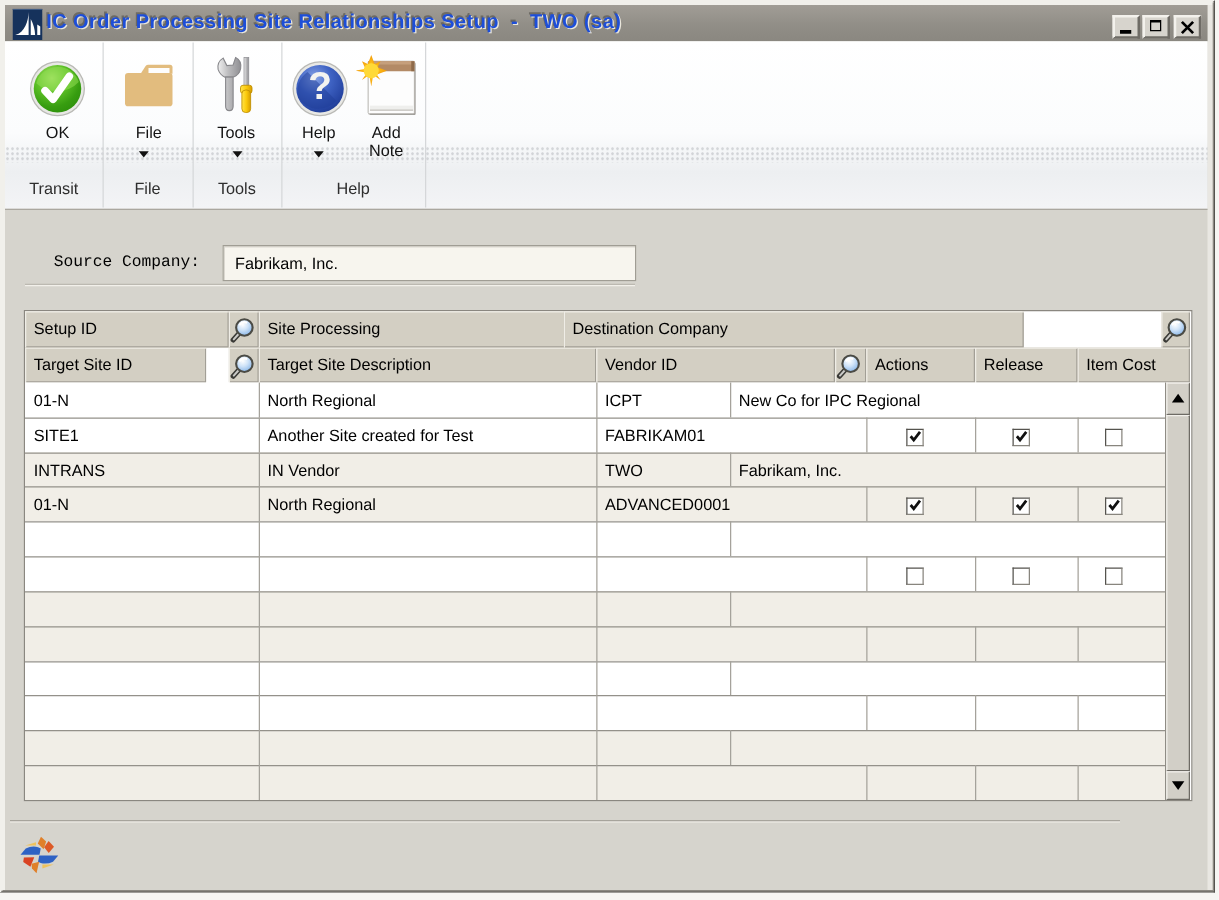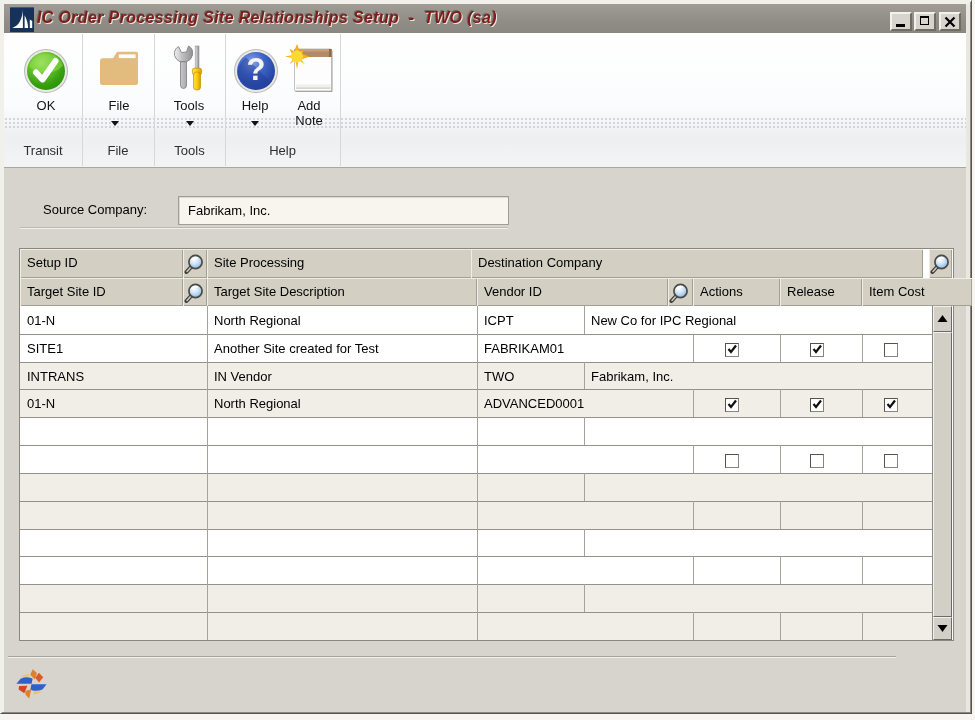--- a/index.html
+++ b/index.html
@@ -1,26 +1,26 @@
 <!DOCTYPE html>
 <html><head><meta charset="utf-8">
 <style>
 html,body{margin:0;padding:0;}
 body{width:975px;height:720px;position:relative;font-family:"Liberation Sans",sans-serif;background:#f6f5f2;overflow:hidden;}
 .abs{position:absolute;}
 #frame{left:0;top:0;width:970px;height:712px;background:#d6d4cd;border-top:1px solid #f2f1ed;border-left:1px solid #f2f1ed;border-right:1px solid #55534e;border-bottom:1px solid #55534e;box-shadow:inset 1px 1px 0 #e6e4df, inset -1px -1px 0 #8a8780;}
 #titlebar{left:4px;top:4px;width:962px;height:29px;background:linear-gradient(#a19d96,#918e87 55%,#8a8780);}
-#titletext{left:37px;top:9px;font-size:16px;font-weight:bold;color:#7f1d1d;text-shadow:1px 1px 0 rgba(244,241,229,0.9),-1px -1px 0 rgba(66,64,58,0.5);letter-spacing:0.35px;white-space:nowrap;font-style:italic;}
+#titletext{left:37px;top:9px;font-size:16px;font-weight:bold;color:#1d4ed8;text-shadow:1px 1px 0 rgba(244,241,229,0.9),-1px -1px 0 rgba(66,64,58,0.5);letter-spacing:0.35px;white-space:nowrap;}
 .winbtn{top:12px;width:22px;height:19px;box-sizing:border-box;background:#d7d4cd;border-top:2px solid #f3f1ec;border-left:2px solid #f3f1ec;border-right:2px solid #6f6c66;border-bottom:2px solid #6f6c66;}
 #ribbon{left:4px;top:33px;width:962px;height:134px;background:linear-gradient(#ffffff,#fbfcfd 55%,#edeff1 78%,#f3f4f6);border-bottom:1px solid #aaa79f;}
 .gsep{top:34px;width:1px;height:132px;background:#d5d7d9;}
 .blabel{top:98px;font-size:13px;color:#141414;text-align:center;}
 .glabel{top:143px;font-size:13px;color:#2e2e2e;text-align:center;}
 .darr{width:0;height:0;border-left:4.5px solid transparent;border-right:4.5px solid transparent;border-top:5px solid #111;}
-#srclabel{left:43px;top:202px;font-size:13px;color:#000;}
+#srclabel{left:43px;top:202px;font-size:13px;color:#000;font-family:Liberation Mono, monospace;}
 #srcfield{left:178px;top:196px;width:329px;height:27px;background:#f7f5ee;border:1px solid #a09d94;box-shadow:inset 1px 1px 0 #dbd8d0;}
 #srctext{left:188px;top:203px;font-size:13px;color:#000;}
 .etch{height:1px;background:#bcb9b1;box-shadow:0 1px 0 #f2f0ea;}
 .hcell{background:#d3cfc3;box-shadow:inset 1px 1px 0 #efede6,inset -1px -1px 0 #a29f96;font-size:13px;color:#000;}
 .hcell span{position:absolute;left:7px;top:6px;white-space:nowrap;}
 .cellline{background:#a5a29b;width:1px;}
 .rowline{background:#94918a;height:1px;left:20px;width:913px;}
 .cv{font-size:13px;color:#000;white-space:nowrap;}
 .cb{width:14px;height:14px;background:#fff;border-top:1.5px solid #55534e;border-left:1.5px solid #55534e;border-right:1.5px solid #88857e;border-bottom:1.5px solid #88857e;box-sizing:border-box;}
 #sbar{left:933px;top:306px;width:19px;height:334px;background:#d2cfc7;}
@@ -151,42 +151,42 @@
 <div class="abs" id="srctext">Fabrikam, Inc.</div>
 <div class="abs etch" style="left:20px;top:227px;width:488px;"></div>
 <div class="abs" style="left:19px;top:248px;width:935px;height:393px;border:1px solid #8a8780;background:#fff;box-sizing:border-box"></div>
 <div class="abs hcell" style="left:20px;top:249px;width:163px;height:29px">
     <span>Setup ID</span>
   </div>
 <div class="abs hcell" style="left:183px;top:249px;width:24px;height:29px"></div>
 <div class="abs hcell" style="left:207px;top:249px;width:270px;height:29px">
     <span>Site Processing</span>
   </div>
-<div class="abs hcell" style="left:471px;top:249px;width:452px;height:29px">
+<div class="abs hcell" style="left:451px;top:249px;width:368px;height:29px">
     <span>Destination Company</span>
   </div>
 <div class="abs hcell" style="left:929px;top:249px;width:23px;height:29px"></div>
-<div class="abs hcell" style="left:20px;top:278px;width:163px;height:28px">
+<div class="abs hcell" style="left:20px;top:278px;width:145px;height:28px">
     <span>Target Site ID</span>
   </div>
 <div class="abs hcell" style="left:183px;top:278px;width:24px;height:28px"></div>
 <div class="abs hcell" style="left:207px;top:278px;width:270px;height:28px">
     <span>Target Site Description</span>
   </div>
 <div class="abs hcell" style="left:477px;top:278px;width:191px;height:28px">
     <span>Vendor ID</span>
   </div>
 <div class="abs hcell" style="left:668px;top:278px;width:25px;height:28px"></div>
 <div class="abs hcell" style="left:693px;top:278px;width:87px;height:28px">
     <span>Actions</span>
   </div>
 <div class="abs hcell" style="left:780px;top:278px;width:82px;height:28px">
     <span>Release</span>
   </div>
-<div class="abs hcell" style="left:862px;top:278px;width:110px;height:28px">
+<div class="abs hcell" style="left:862px;top:278px;width:90px;height:28px">
     <span>Item Cost</span>
   </div>
 <svg class="abs" style="left:184px;top:254px" width="20" height="21" viewBox="0 0 20 21">
 <defs>
       <radialGradient id="gma" cx="40%" cy="32%" r="75%">
 <stop offset="0" stop-color="#ffffff"></stop>
         <stop offset="0.45" stop-color="#cfe3f8"></stop>
         <stop offset="0.8" stop-color="#9cc2ec"></stop>
         <stop offset="1" stop-color="#7fb0e4"></stop>
       </radialGradient>

